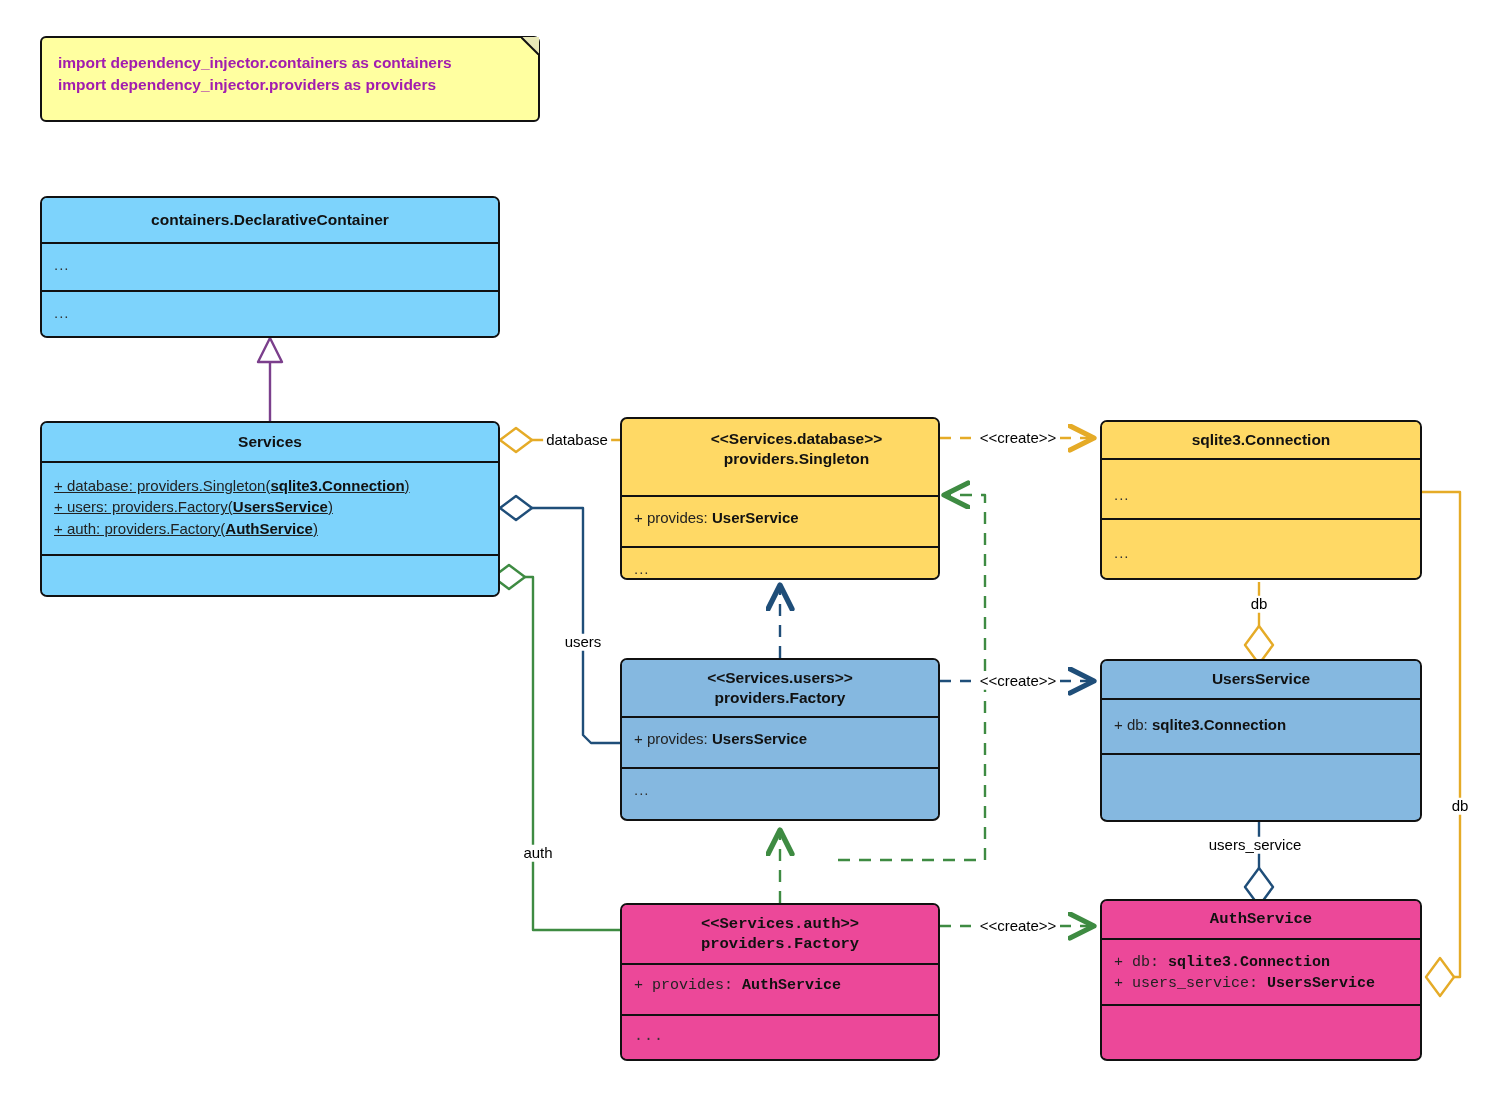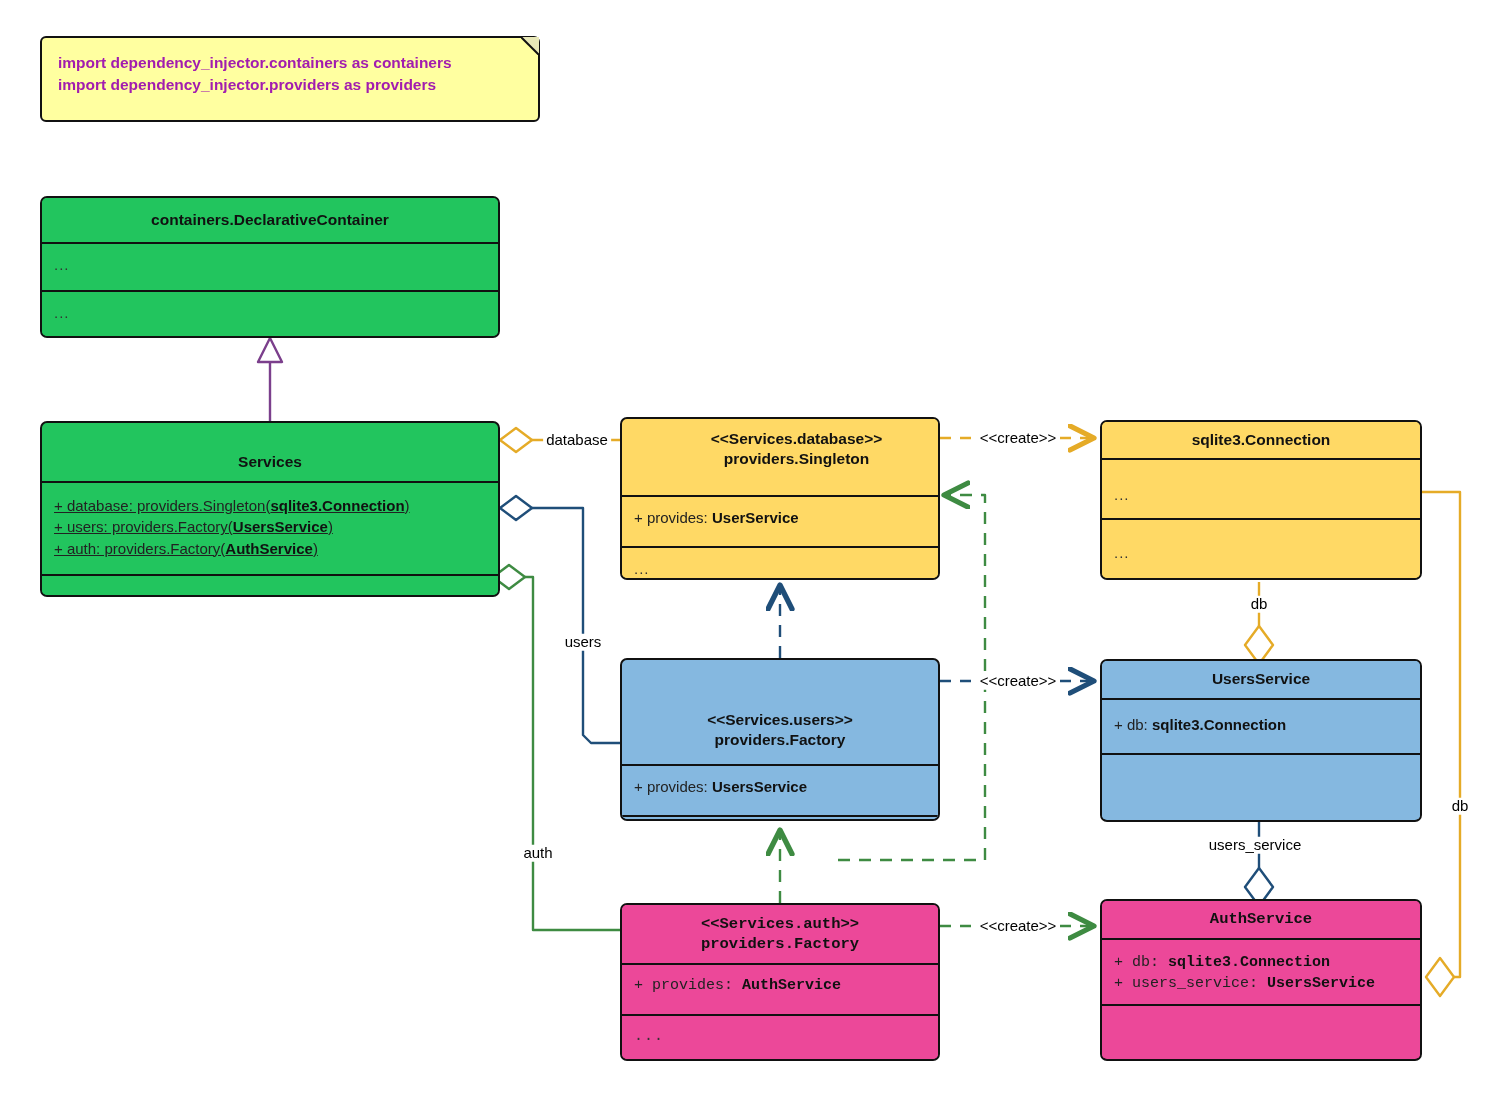--- a/index.html
+++ b/index.html
@@ -23,21 +23,21 @@
     text-align:center;font-weight:bold;font-size:15.5px;color:#111;
     display:flex;flex-direction:column;align-items:center;justify-content:center;
     line-height:1.32;
   }
   .uml .body{font-size:15px;color:#222;padding:10px 12px 0 12px;line-height:1.42;}
   .uml .body.dots{color:#333;font-size:15px;letter-spacing:1px;}
   .uml .body b{font-weight:bold;color:#111;}
   .attr-static{text-decoration:underline;display:block;white-space:nowrap;}
 
   
-  .c-purple{background:#22c55e;}
+  .c-purple{background:#7dd3fc;}
   .c-yellow{background:#ffd965;}
   .c-blue  {background:#85b8e0;}
   .c-green {background:#ec4899;font-family:Liberation Mono, monospace;}
 
   
   .note{
     position:absolute;box-sizing:border-box;background:#ffffa0;
     border:2.5px solid #111111;border-radius:6px;z-index:5;
   }
   .note .note-text{
@@ -142,21 +142,21 @@
     </svg>
   </div>
 
   <div class="uml c-purple" style="left:40px;top:196px;width:460px;height:142px;">
     <div class="sect title c-purple" style="height:44px;">containers.DeclarativeContainer</div>
     <div class="sect body dots c-purple" style="height:48px;">...</div>
     <div class="sect body dots c-purple" style="height:48px;">...</div>
   </div>
 
   <div class="uml c-purple" style="left:40px;top:421px;width:460px;height:176px;">
-    <div class="sect title c-purple" style="height:38px;margin-top:20px;">Services</div>
+    <div class="sect title c-purple" style="height:38px;">Services</div>
     <div class="sect body c-purple" style="height:93px;padding-top:12px;">
       <span class="attr-static"><span>+ database: providers.Singleton(</span><b>sqlite3.Connection</b><span>)</span></span>
       <span class="attr-static"><span>+ users: providers.Factory(</span><b>UsersService</b><span>)</span></span>
       <span class="attr-static"><span>+ auth: providers.Factory(</span><b>AuthService</b><span>)</span></span>
     </div>
     <div class="sect body c-purple" style="height:43px;"></div>
   </div>
 
   <div class="uml c-yellow" style="left:620px;top:417px;width:320px;height:163px;">
     <div class="sect title c-yellow" style="height:60px;margin-left:33px;">
@@ -169,21 +169,21 @@
     <div class="sect body dots c-yellow" style="height:49px;">...</div>
   </div>
 
   <div class="uml c-yellow" style="left:1100px;top:420px;width:322px;height:160px;">
     <div class="sect title c-yellow" style="height:36px;">sqlite3.Connection</div>
     <div class="sect body dots c-yellow" style="height:60px;padding-top:24px;">...</div>
     <div class="sect body dots c-yellow" style="height:61px;padding-top:22px;">...</div>
   </div>
 
   <div class="uml c-blue" style="left:620px;top:658px;width:320px;height:163px;">
-    <div class="sect title c-blue" style="height:68px;margin-top:36px;">
+    <div class="sect title c-blue" style="height:56px;">
       <span>&lt;&lt;Services.users&gt;&gt;</span>
       <span>providers.Factory</span>
     </div>
     <div class="sect body c-blue" style="height:51px;">
       <span>+ provides: </span><b>UsersService</b>
     </div>
     <div class="sect body dots c-blue" style="height:49px;">...</div>
   </div>
 
   <div class="uml c-blue" style="left:1100px;top:659px;width:322px;height:163px;">

